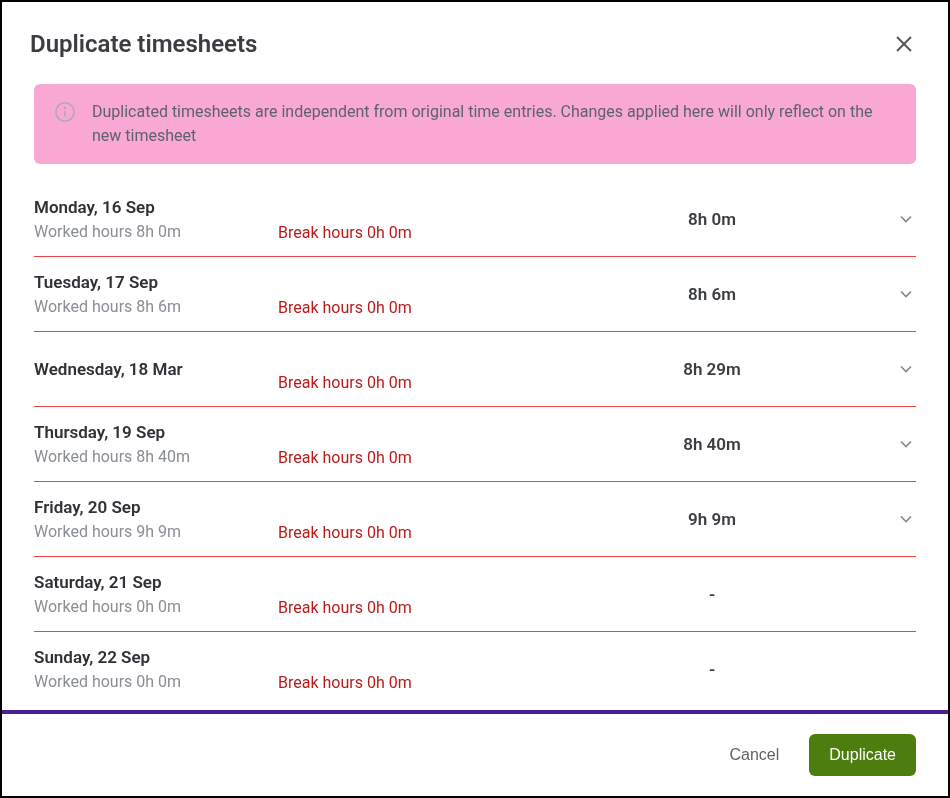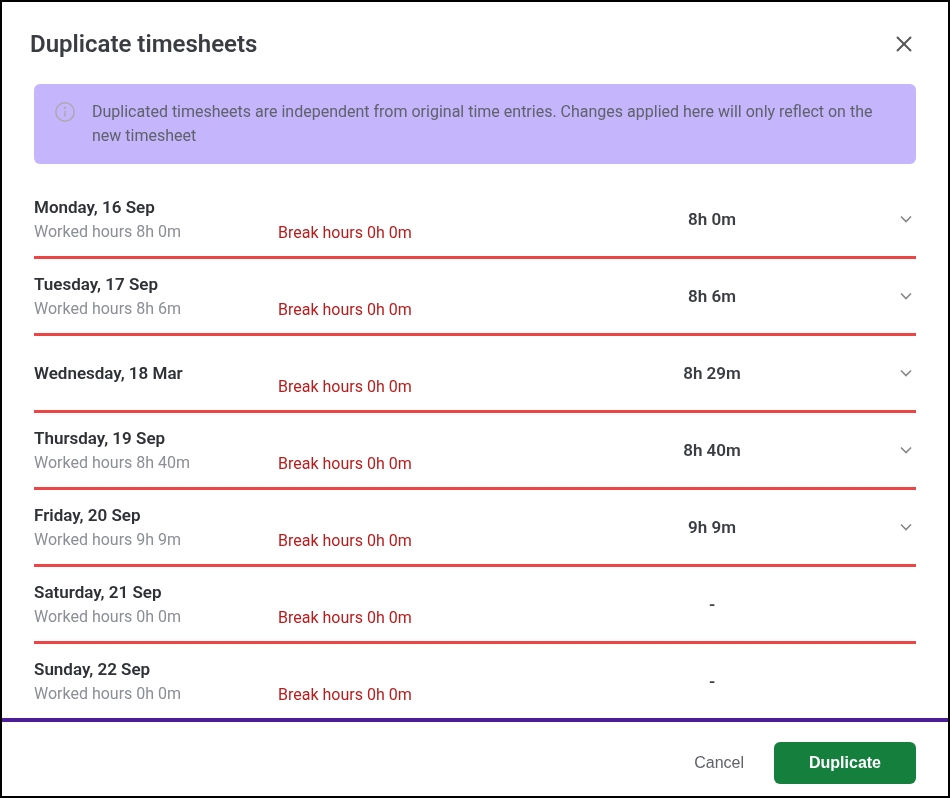--- a/index.html
+++ b/index.html
@@ -30,21 +30,21 @@
     .close-icon {
       width: 24px;
       height: 24px;
       cursor: pointer;
       stroke: #555;
       stroke-width: 2;
       fill: none;
     }
     .info-box {
       margin: 8px 32px 18px 32px;
-      background: #c4b5fd;
+      background: #f9a8d4;
       border-radius: 6px;
       padding: 16px 20px;
       display: flex;
       align-items: flex-start;
       gap: 16px;
     }
     .info-icon {
       flex-shrink: 0;
       width: 22px;
       height: 22px;
@@ -59,21 +59,21 @@
       line-height: 1.5;
     }
     .day-list {
       flex: 1;
       padding: 0 32px;
     }
     .day-row {
       display: flex;
       align-items: center;
       padding: 14px 0;
-      border-bottom: 3px solid #ef4444;
+      border-bottom: 1px solid #ef4444;
     }
     .day-row:last-child {
       border-bottom: none;
     }
     .day-info {
       display: flex;
       flex-direction: column;
       gap: 5px;
       width: 244px;
     }
@@ -128,26 +128,26 @@
     .btn-cancel {
       background: none;
       border: none;
       font-size: 16px;
       color: #5e6269;
       font-weight: 500;
       cursor: pointer;
       padding: 10px 6px;
     }
     .btn-primary {
-      background: #15803d;
+      background: #4d7c0f;
       border: none;
       color: #fff;
       font-size: 16px;
-      font-weight: 700;
-      padding: 12px 35px;
+      font-weight: 400;
+      padding: 12px 20px;
       border-radius: 6px;
       cursor: pointer;
     }
   </style>
 </head>
 <body>
 
 <div class="header">
   <h1>Duplicate timesheets</h1>
   <svg class="close-icon" viewBox="0 0 24 24">

